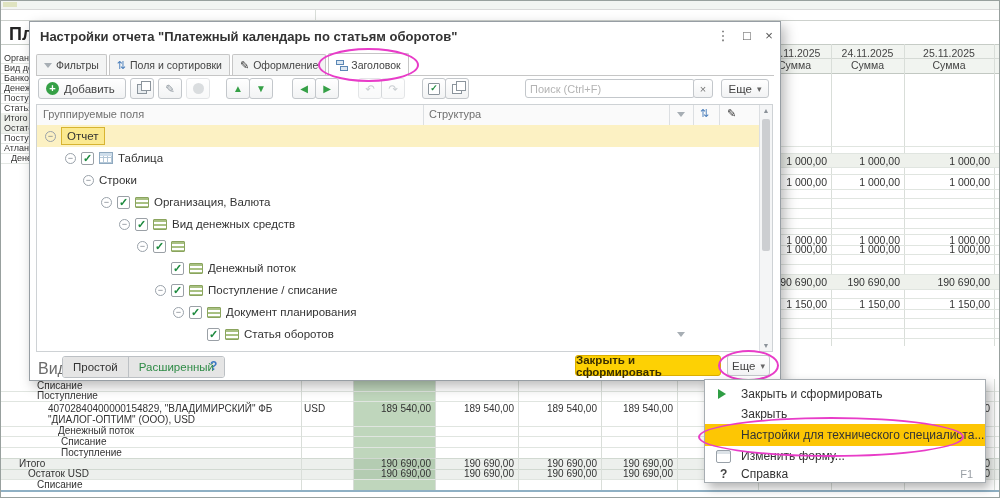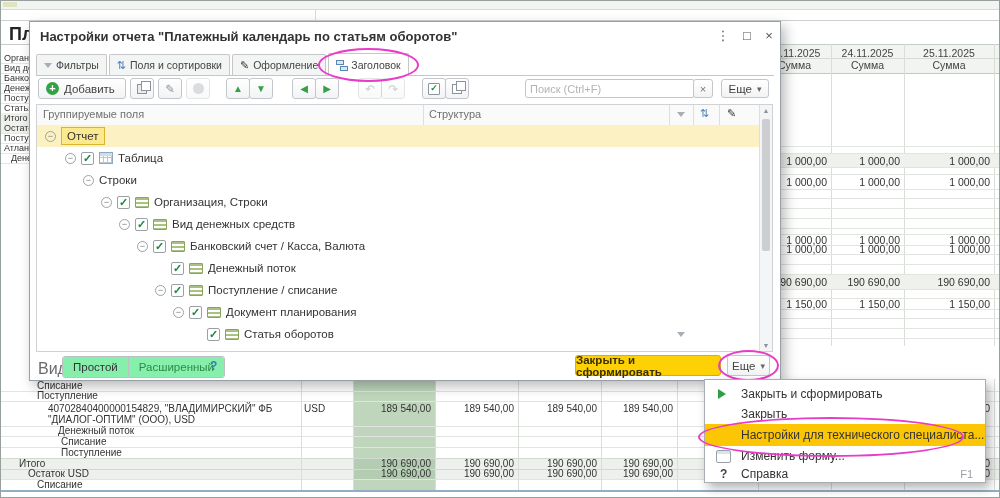--- a/index.html
+++ b/index.html
@@ -48,21 +48,21 @@
   .trow.sel{background:#fcf1c3;}
   .tgl{flex:none;width:11px;height:11px;border:1px solid #9aa2aa;border-radius:50%;font-size:9px;line-height:9px;text-align:center;color:#737b83;box-sizing:border-box;}
   .cb{flex:none;width:13px;height:13px;border:1px solid #9aa0a6;border-radius:2px;background:#fff;color:#1d8a3e;font-weight:700;font-size:11px;line-height:11px;text-align:center;box-sizing:border-box;}
   .gicon{flex:none;width:12px;height:9px;border:1px solid #8aa45e;border-radius:1px;background:repeating-linear-gradient(#a9c183 0 2px,#fff 2px 4px);}
   .ticon{flex:none;width:12px;height:10px;border:1px solid #8fa9bf;background-image:linear-gradient(#cfdeeb 0 3px,transparent 3px),repeating-linear-gradient(90deg,transparent 0 3px,#b5c8d8 3px 4px),repeating-linear-gradient(transparent 0 4px,#b5c8d8 4px 5px);}
   .repbox{border:1px solid #d8b430;background:#fbe98f;padding:0 5px;height:16px;line-height:16px;}
   .sbar{position:absolute;right:0;top:0;bottom:0;width:13px;background:#f4f5f6;border-left:1px solid #dcdfe2;box-sizing:border-box;}
   .sarr{position:absolute;left:0;width:12px;text-align:center;font-size:7px;color:#8b9299;}
   .sthumb{position:absolute;left:2px;width:8px;background:#ccced1;border-radius:2px;}
   .vgrp{position:absolute;left:32px;top:334px;height:20px;display:flex;border:1px solid #bcc0c4;border-radius:3px;overflow:hidden;}
-  .vgrp span{display:flex;align-items:center;padding:0 10px;font-size:11.5px;background:#86efac;}
+  .vgrp span{display:flex;align-items:center;padding:0 10px;font-size:11.5px;background:#e5e5e5;}
   .ybtn{position:absolute;left:545px;top:333px;width:146px;height:21px;background:#fdd104;border:1px solid #dcae00;border-radius:3px;font-size:11.5px;font-weight:700;color:#3b3000;display:flex;align-items:center;justify-content:center;box-sizing:border-box;}
   
   .menu{position:absolute;left:703px;top:378px;width:282px;height:104px;background:#fff;border:1px solid #a7adb2;box-shadow:4px 5px 10px rgba(0,0,0,.3);z-index:30;box-sizing:border-box;}
   .mitem{position:absolute;left:0;right:0;font-size:12px;color:#333;display:flex;align-items:center;}
   .mlab{position:absolute;left:36px;white-space:nowrap;}
   .play{position:absolute;left:13px;width:0;height:0;border-left:8px solid #2f9e44;border-top:5px solid transparent;border-bottom:5px solid transparent;}
   .formic{position:absolute;left:11px;width:13px;height:11px;border:1px solid #98a0a8;border-radius:2px;background:linear-gradient(#dde3e8 0 3px,#fff 3px);}
   .ell{position:absolute;border:2px solid #e83cc8;border-radius:50%;pointer-events:none;z-index:40;}
 </style>
 </head>
@@ -314,33 +314,32 @@
           <span>Таблица</span>
         </div>
         <div class="trow" style="top:44px;padding-left:46px;">
           <span class="tgl">−</span>
           <span>Строки</span>
         </div>
         <div class="trow" style="top:66px;padding-left:64px;">
           <span class="tgl">−</span>
           <span class="cb">✓</span>
           <span class="gicon"></span>
-          <span>Организация, Строки</span>
+          <span>Организация, Валюта</span>
         </div>
         <div class="trow" style="top:88px;padding-left:82px;">
           <span class="tgl">−</span>
           <span class="cb">✓</span>
           <span class="gicon"></span>
           <span>Вид денежных средств</span>
         </div>
         <div class="trow" style="top:110px;padding-left:100px;">
           <span class="tgl">−</span>
           <span class="cb">✓</span>
           <span class="gicon"></span>
-          <span>Банковский счет / Касса, Валюта</span>
         </div>
         <div class="trow" style="top:132px;padding-left:134px;">
           <span class="cb">✓</span>
           <span class="gicon"></span>
           <span>Денежный поток</span>
         </div>
         <div class="trow" style="top:154px;padding-left:118px;">
           <span class="tgl">−</span>
           <span class="cb">✓</span>
           <span class="gicon"></span>

